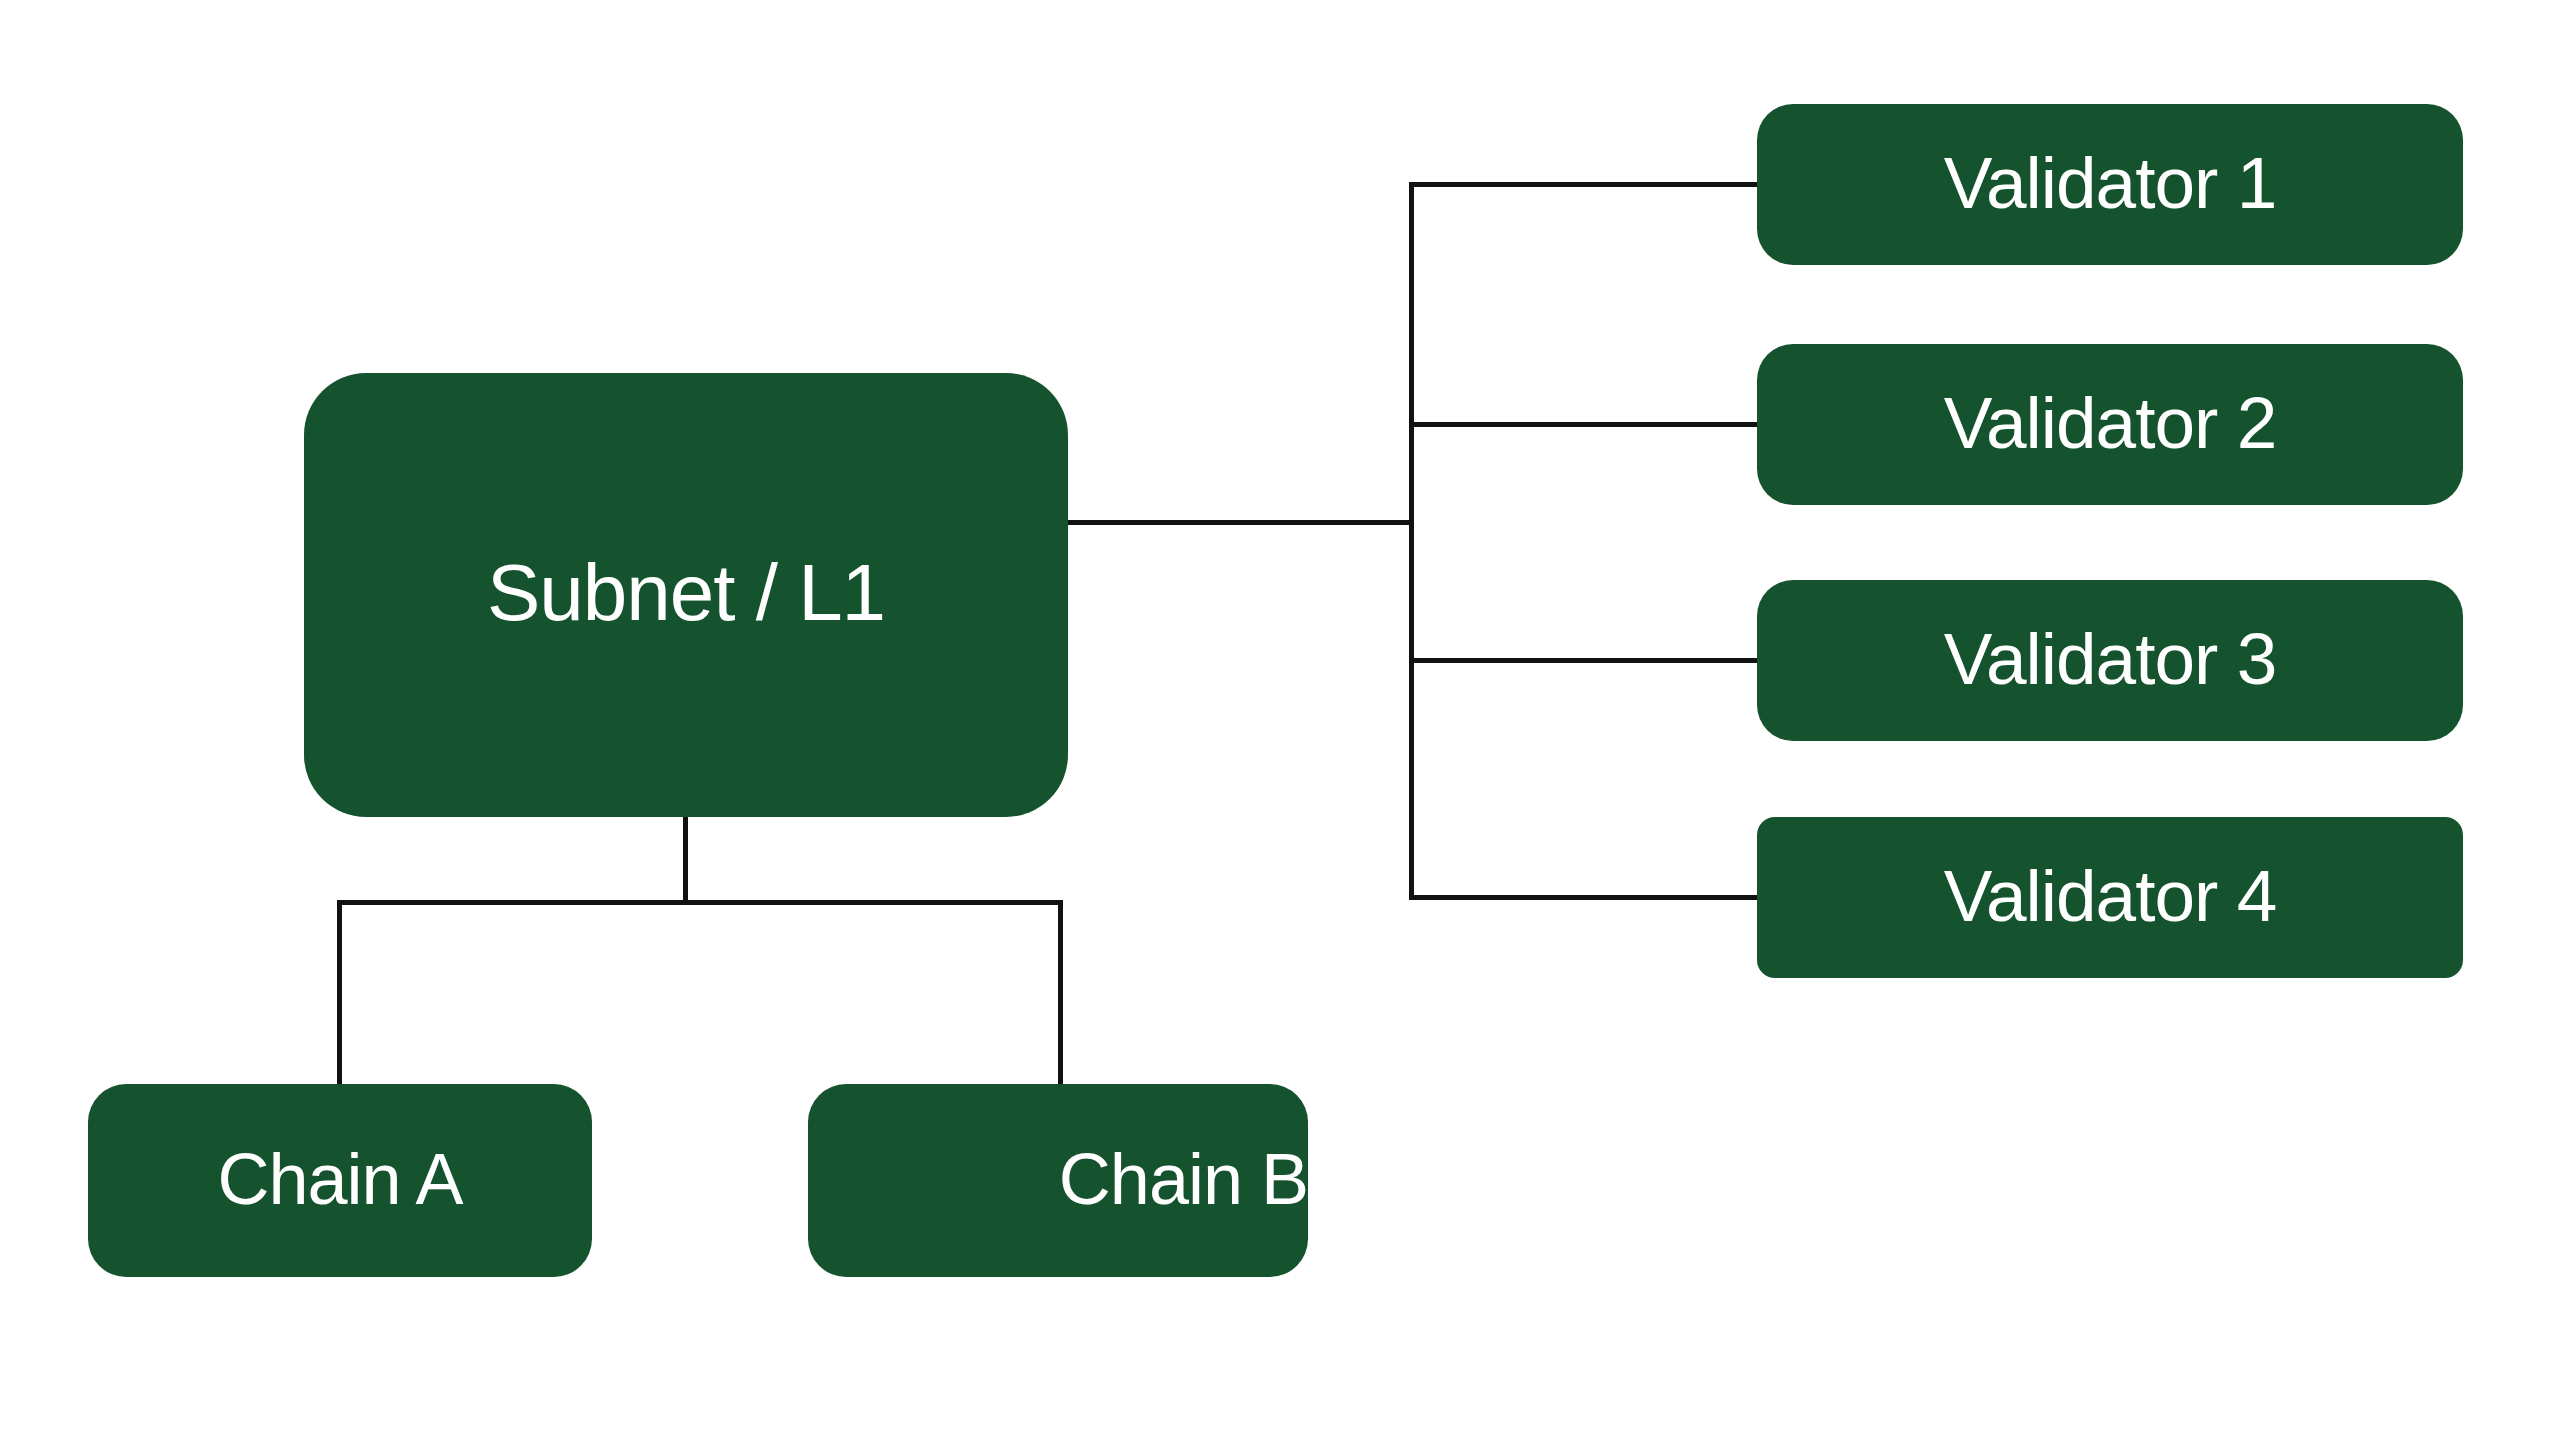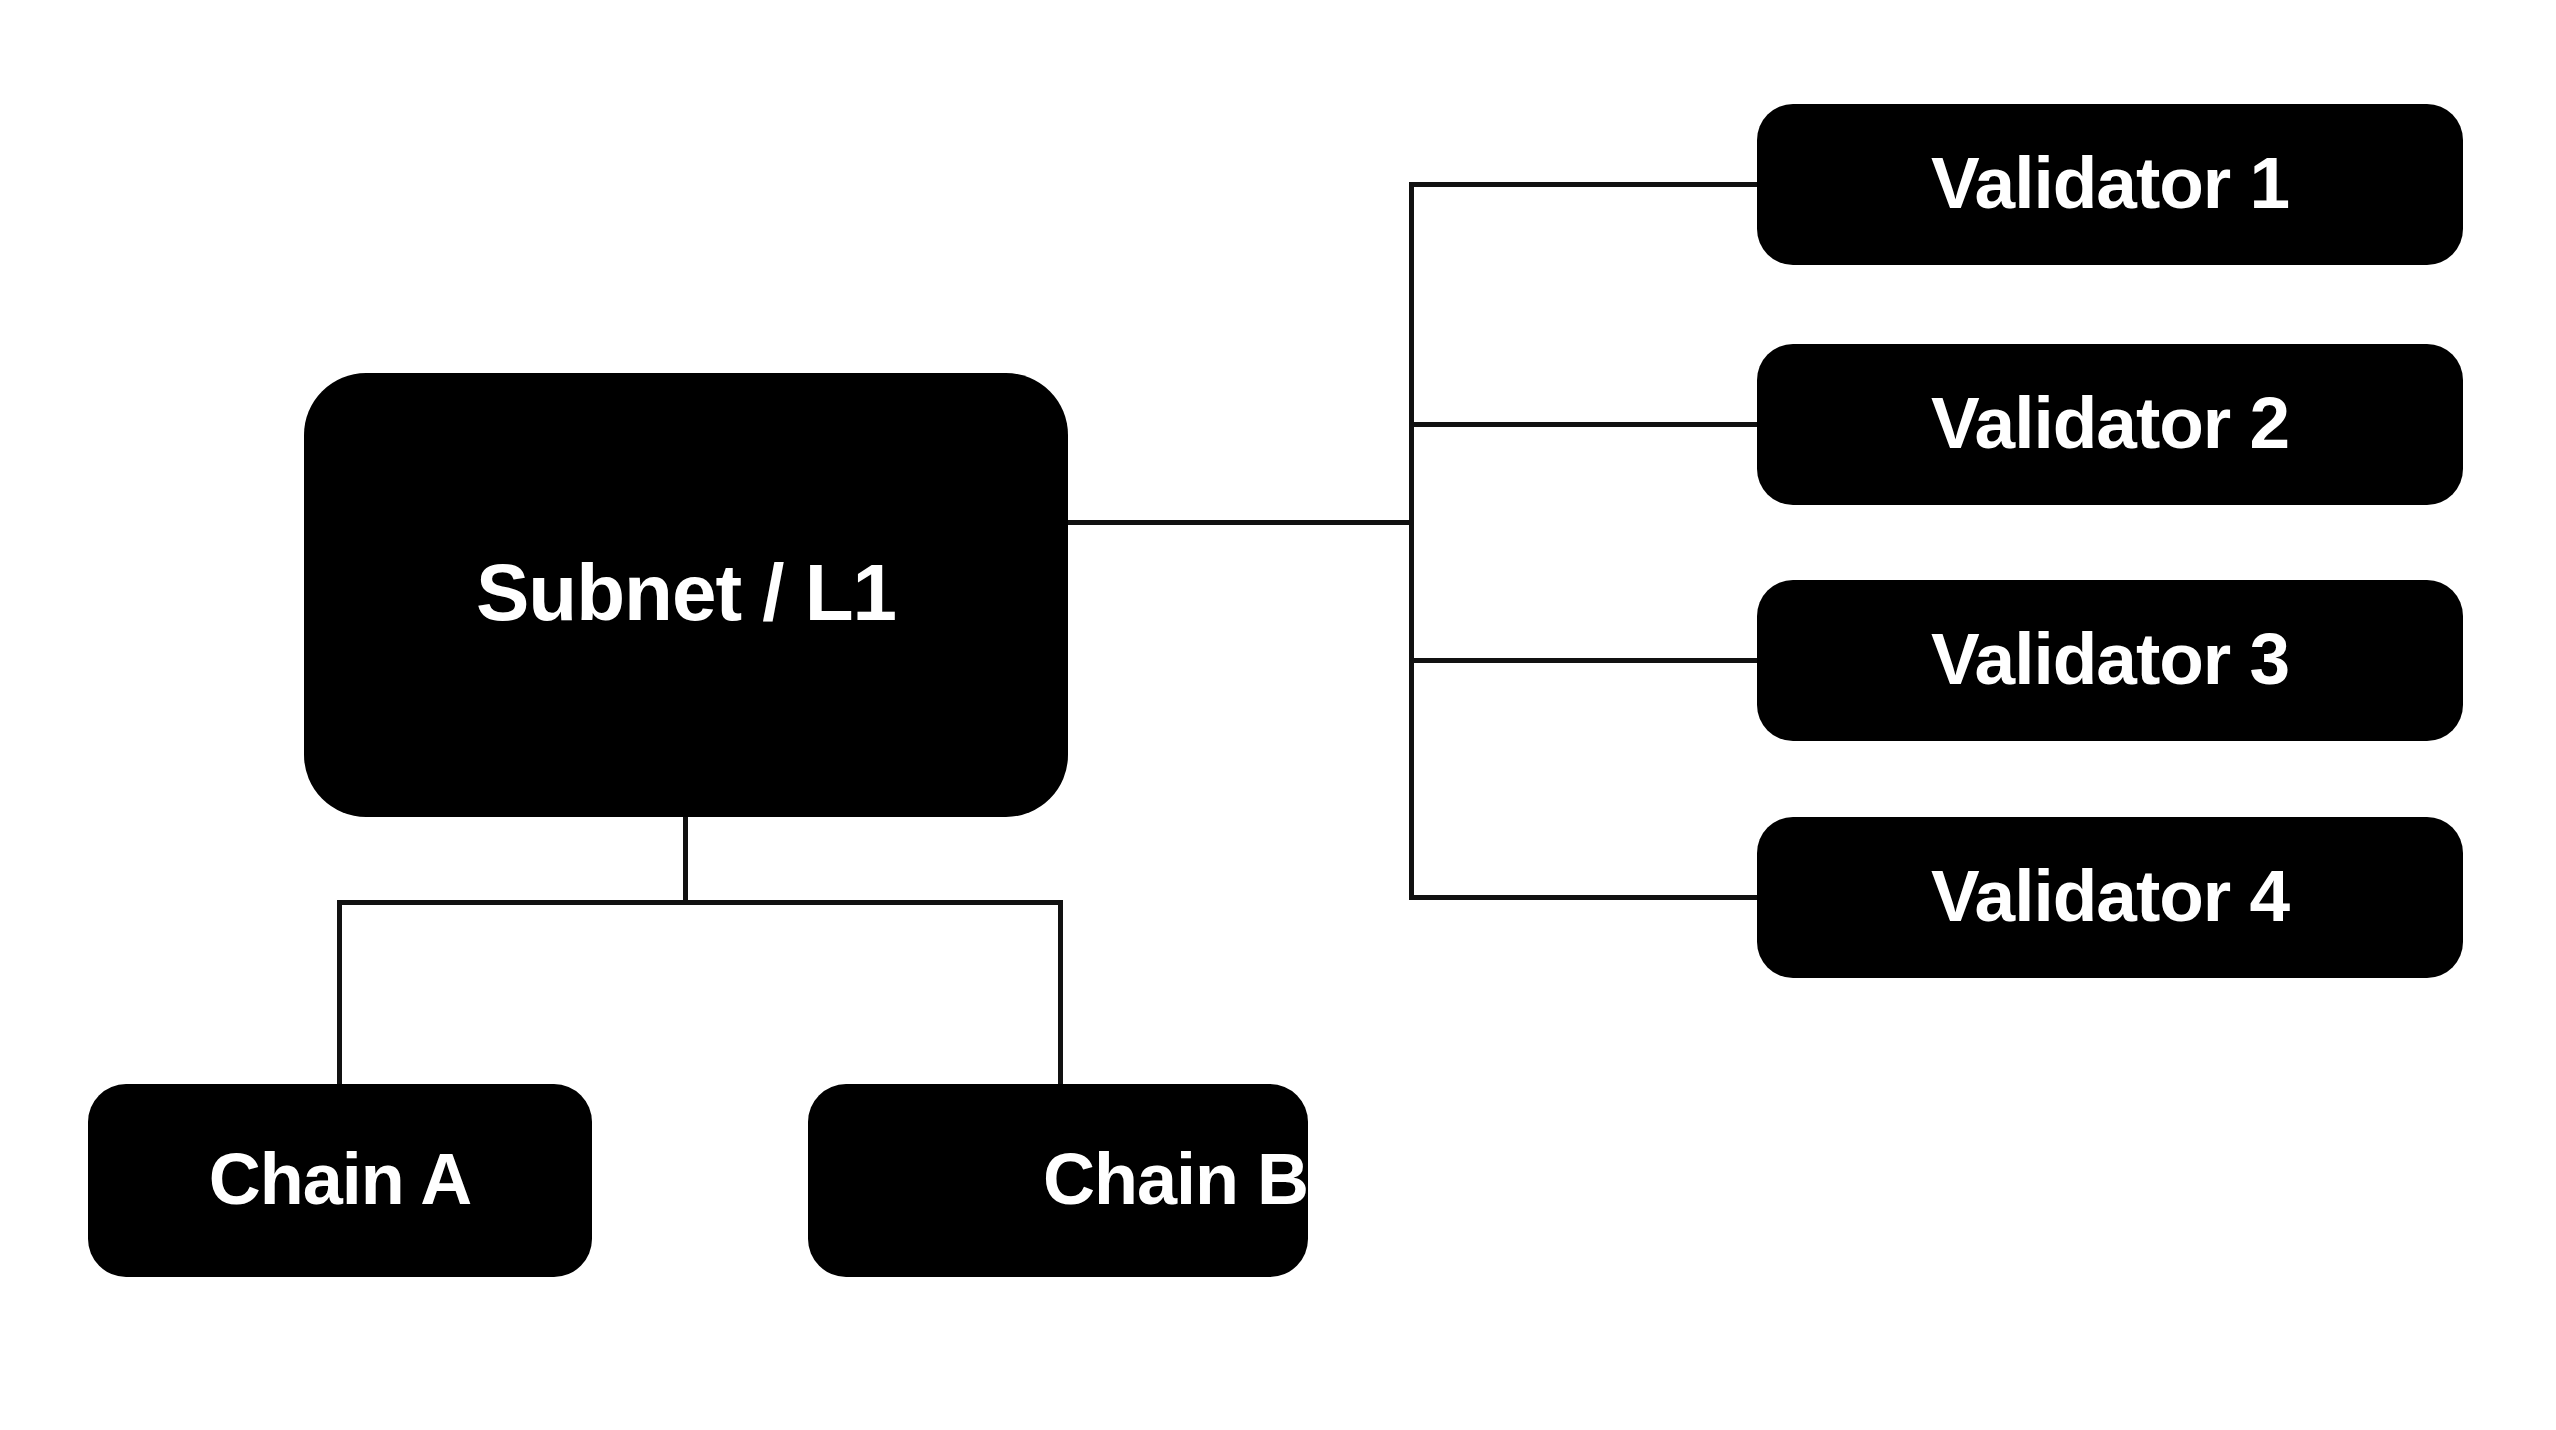--- a/index.html
+++ b/index.html
@@ -10,26 +10,26 @@
   .canvas {
     position: relative;
     width: 2556px;
     height: 1430px;
     background: #ffffff;
     overflow: hidden;
     font-family: "Liberation Sans", sans-serif;
   }
   .node {
     position: absolute;
-    background: #000000;
+    background: #14532d;
     color: #ffffff;
     display: flex;
     align-items: center;
     justify-content: center;
-    font-weight: 700;
+    font-weight: 400;
     letter-spacing: -1px;
     box-sizing: border-box;
   }
   .node .label {
     white-space: nowrap;
     transform: translateY(-2px);
   }
   .node-root {
     left: 304px; top: 373px;
     width: 764px; height: 444px;
@@ -46,21 +46,21 @@
   .node-chain-b { left: 808px; width: 500px; justify-content: flex-end; }
   .node-validator {
     left: 1757px;
     width: 706px; height: 161px;
     border-radius: 36px;
     font-size: 73px;
   }
   .node-validator-1 { top: 104px; }
   .node-validator-2 { top: 344px; }
   .node-validator-3 { top: 580px; }
-  .node-validator-4 { top: 817px; }
+  .node-validator-4 { top: 817px; border-radius: 18px; }
 
   .edge {
     position: absolute;
     background: #111111;
   }
   
   .edge-subnet-trunk   { left: 1068px; top: 520px; width: 346px; height: 5px; }
   .edge-trunk          { left: 1409px; top: 182px; width: 5px;  height: 718px; }
   .edge-branch         { left: 1409px; width: 348px; height: 5px; }
   .edge-branch-1 { top: 182px; }

